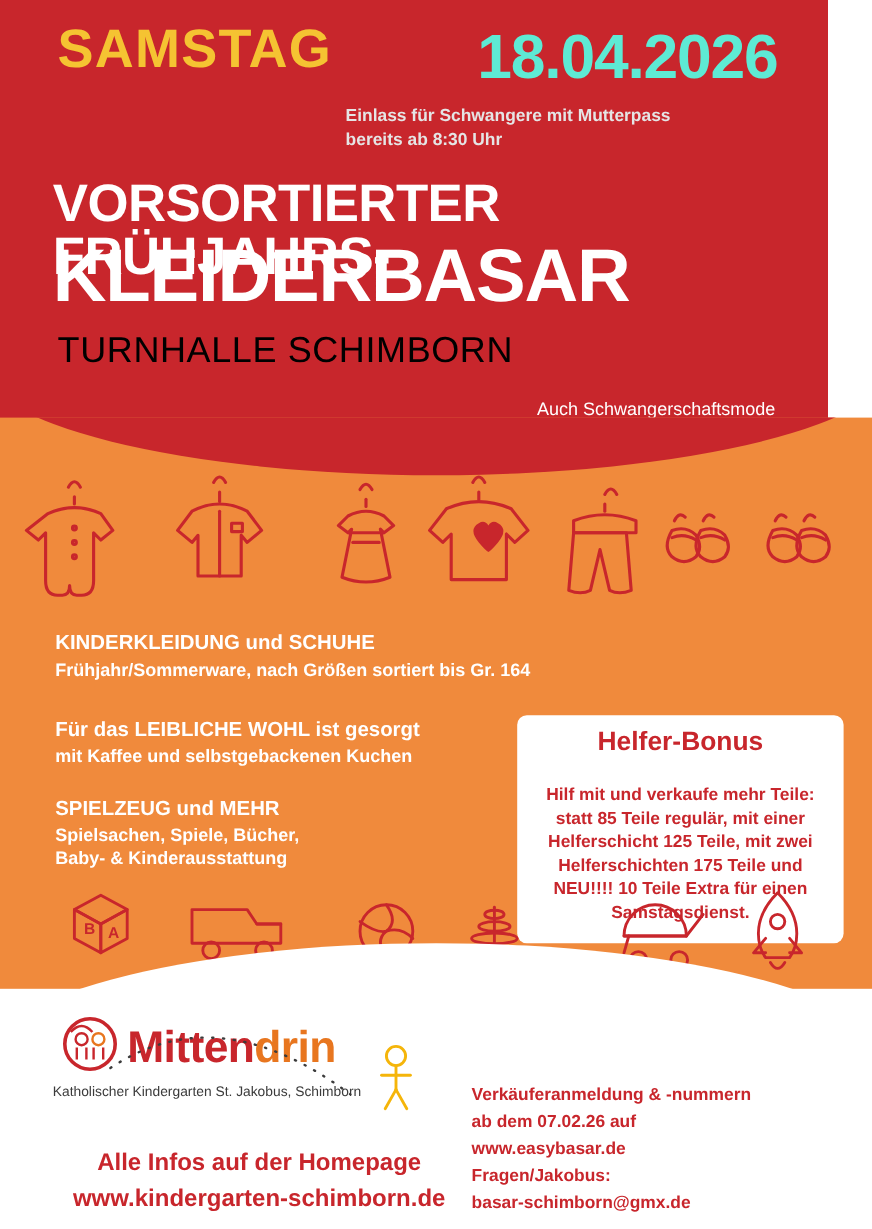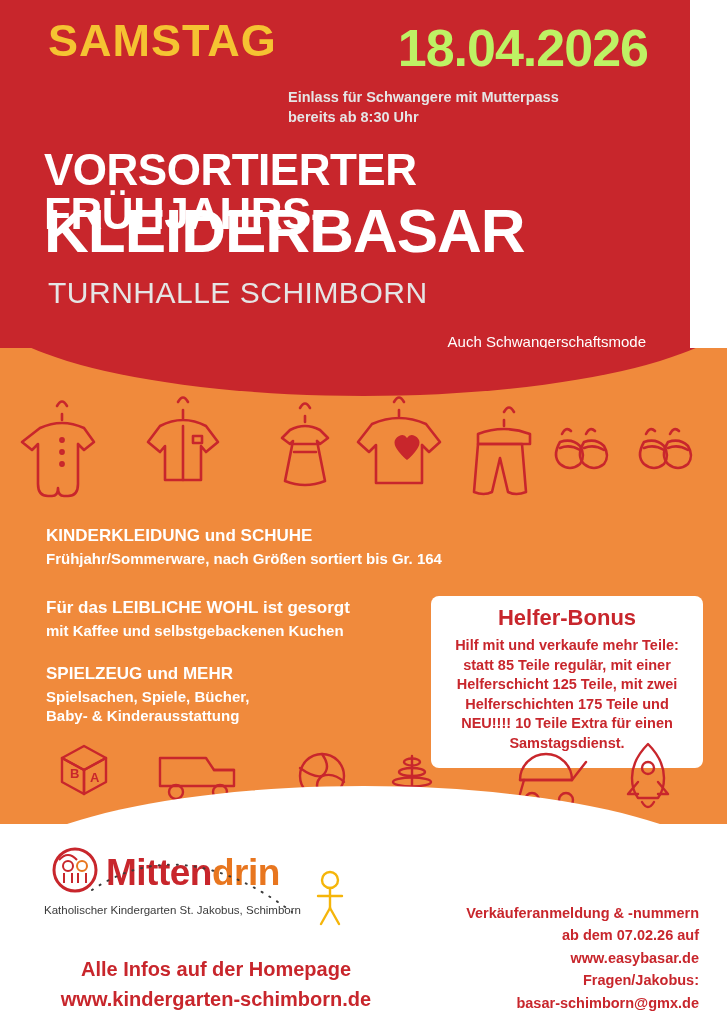--- a/index.html
+++ b/index.html
@@ -38,21 +38,21 @@
     font-size: 45px; font-weight: bold; color: #f5c332;
     letter-spacing: 1px; line-height: 1;
   }
   .uhrzeit {
     position: absolute; left: 48px; top: 86px;
     font-size: 34px; font-weight: bold; color: #f5c332;
     letter-spacing: 1px; line-height: 1;
   }
   .datum {
     position: absolute; right: 42px; top: 22px;
-    font-size: 52px; font-weight: bold; color: #bef264;
+    font-size: 52px; font-weight: bold; color: #5eead4;
     letter-spacing: -1px; line-height: 1;
     text-align: center;
   }
   .einlass {
     position: absolute; right: 42px; top: 88px;
     width: 360px;
     font-size: 14.5px; font-weight: bold; color: #e5e5e5;
     line-height: 1.35; text-align: left;
   }
   .title1 {
@@ -60,21 +60,21 @@
     font-size: 44px; font-weight: bold; color: #ffffff;
     letter-spacing: -0.5px; line-height: 1;
   }
   .title2 {
     position: absolute; left: 44px; top: 200px;
     font-size: 62px; font-weight: bold; color: #ffffff;
     letter-spacing: -1px; line-height: 1;
   }
   .subtitle {
     position: absolute; left: 48px; top: 278px;
-    font-size: 30px; font-weight: normal; color: #e5e5e5;
+    font-size: 30px; font-weight: normal; color: #000000;
     letter-spacing: 0.5px; line-height: 1;
   }
   .infoblock {
     position: absolute; right: 44px; top: 330px;
     text-align: right;
     font-size: 15px; color: #ffffff; line-height: 1.55;
   }
 
   
   .orange-band {
@@ -119,21 +119,21 @@
   .helfer {
     position: absolute; right: 24px; top: 248px;
     width: 272px;
     background: #ffffff;
     border-radius: 8px;
     padding: 10px 12px 14px;
     text-align: center;
   }
   .helfer h4 {
     font-size: 22px; font-weight: bold; color: #c8262c; line-height: 1.1;
-    margin-bottom: 6px;
+    margin-bottom: 24px;
   }
   .helfer p {
     font-size: 14.5px; font-weight: bold; color: #c8262c; line-height: 1.35;
   }
 
   
   .toys {
     position: absolute; left: 0; top: 380px; width: 727px; height: 110px;
   }
 
@@ -154,22 +154,22 @@
   .logo-word .b { color: #e8761f; }
   .logo-sub {
     font-size: 11.5px; color: #3b3b3b; margin-top: 6px; font-weight: normal;
   }
   .homepage {
     position: absolute; left: 56px; top: 130px;
     width: 320px; text-align: center;
     font-size: 20px; font-weight: bold; color: #c8262c; line-height: 1.5;
   }
   .contact {
-    position: absolute; right: 28px; top: 78px;
-    width: 290px; text-align: right;
+    position: absolute; right: 44px; top: 78px;
+    width: 290px; text-align: left;
     font-size: 14.5px; font-weight: bold; color: #c8262c; line-height: 1.55;
   }
 </style>
 </head>
 <body>
 
 <div class="poster">
 
   <div class="red-band">
     <div class="samstag">SAMSTAG</div>

